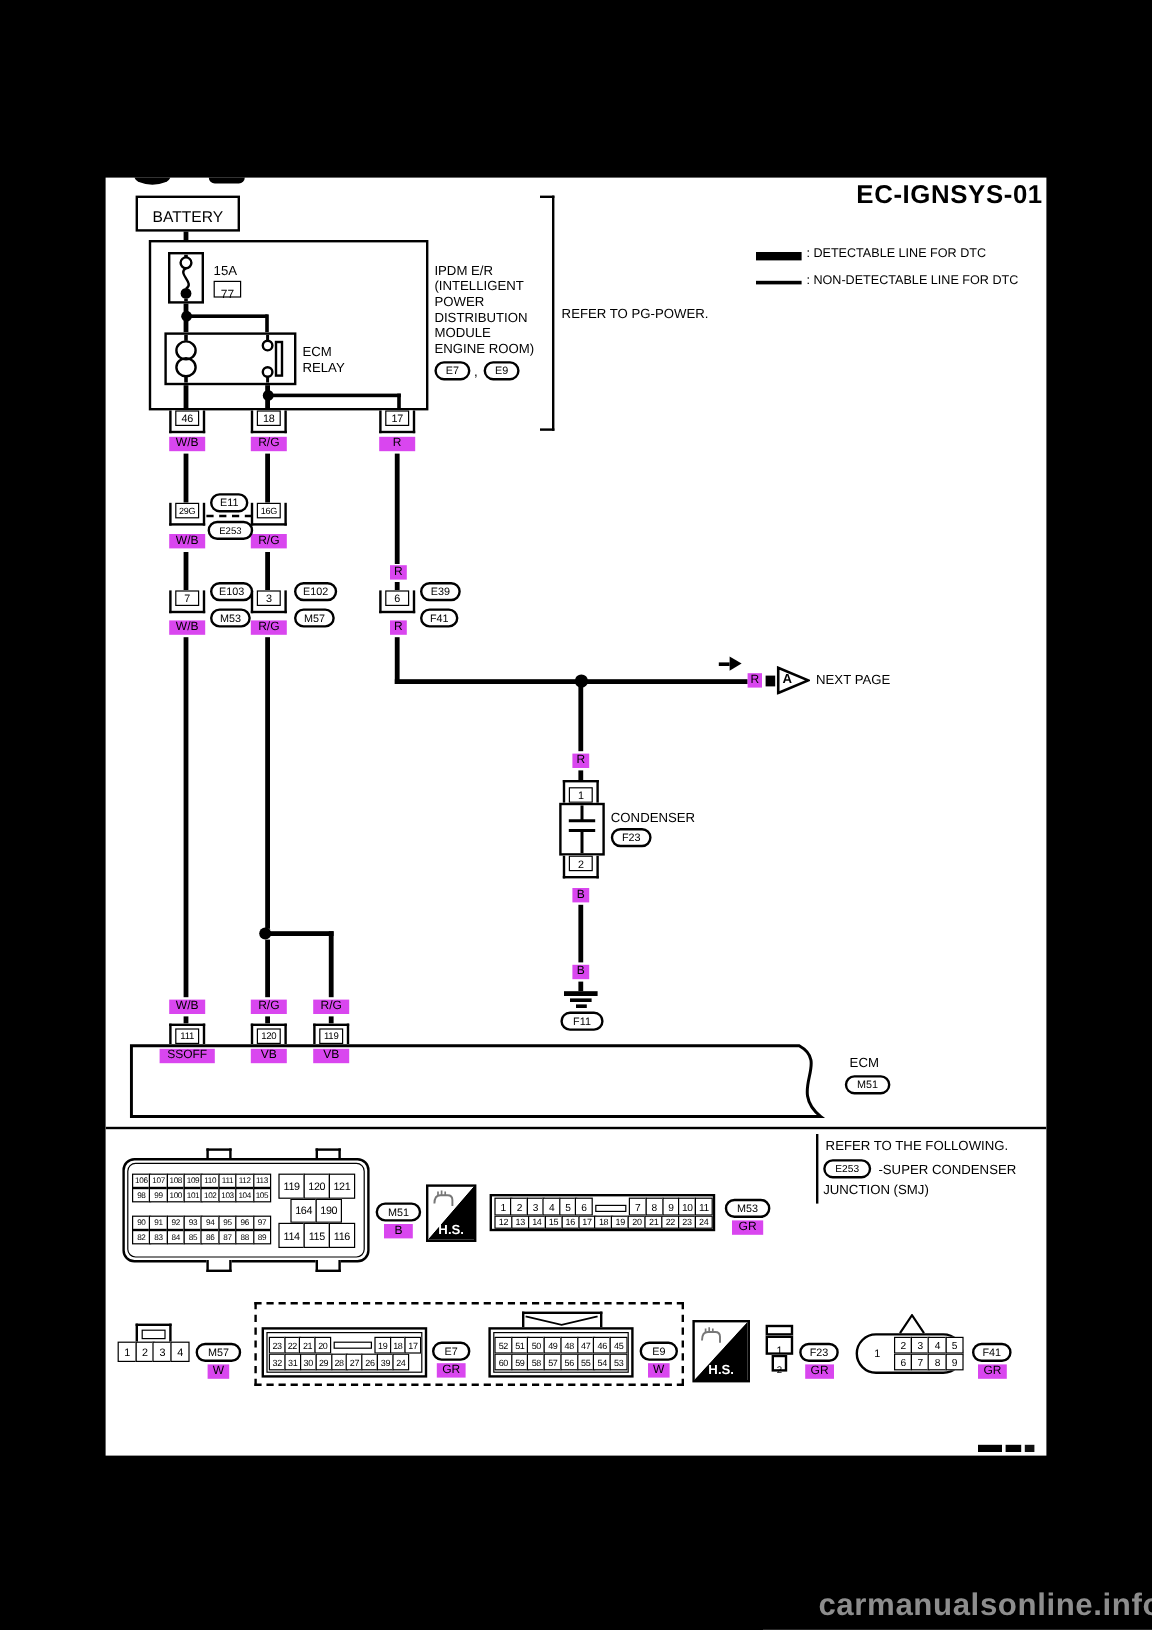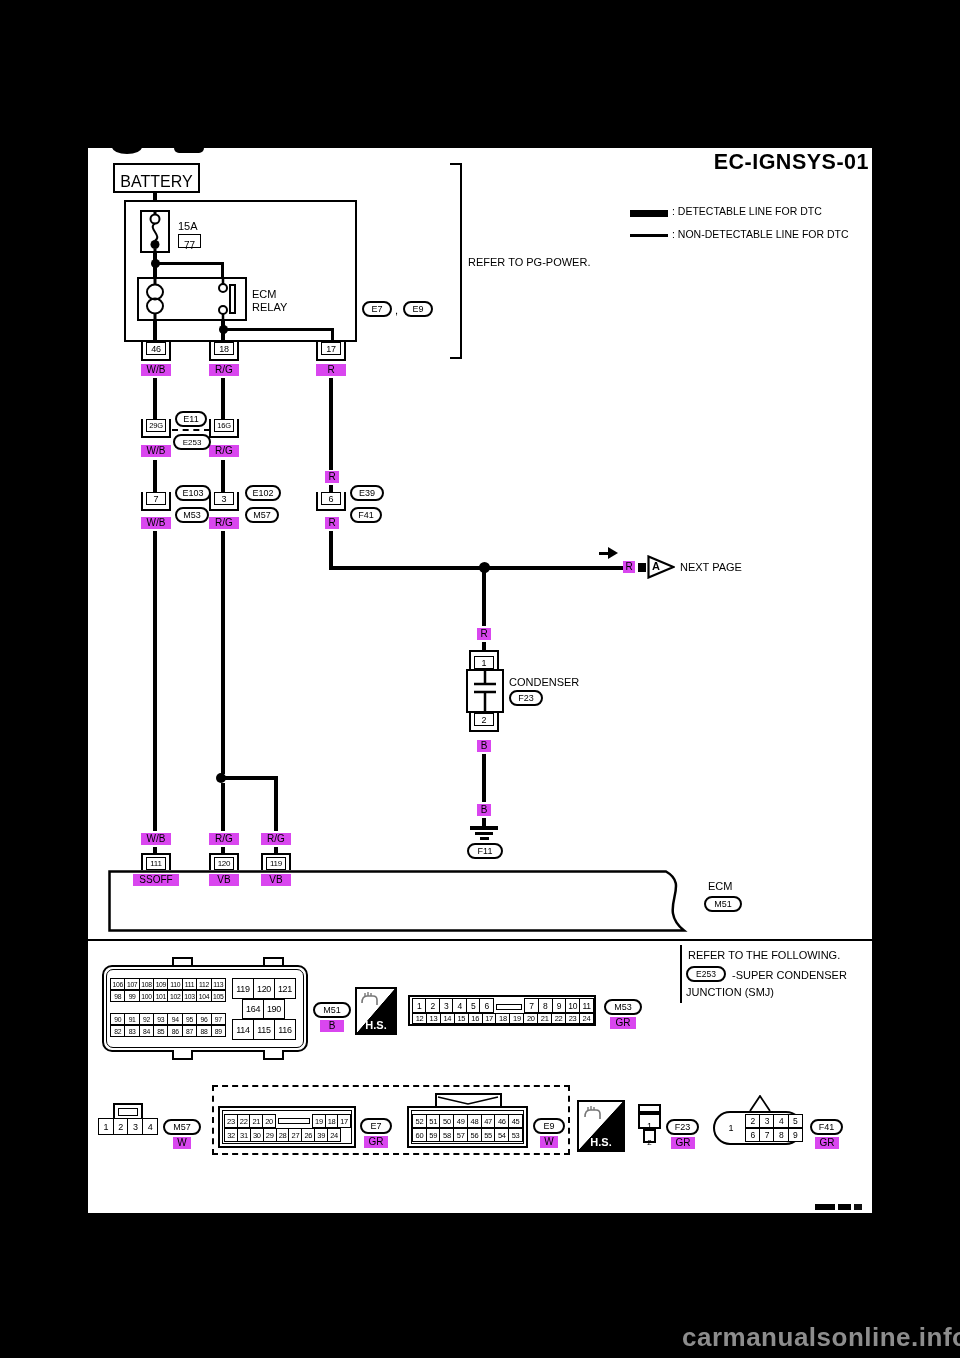--- a/index.html
+++ b/index.html
@@ -42,21 +42,21 @@
   <div class="abs" style="left:86px;top:-8px;width:30px;height:13px;background:#000;border-radius:5px;"></div>
 
   <div class="abs" style="right:3px;top:2px;font-size:21.5px;font-weight:bold;letter-spacing:0.5px;">EC-IGNSYS-01</div>
 
   <div class="wire" style="left:542px;top:62px;width:38px;height:7px;"></div>
   <div class="abs" style="left:584px;top:57px;font-size:10.5px;white-space:nowrap;">: DETECTABLE LINE FOR DTC</div>
   <div class="wire" style="left:542px;top:86px;width:38px;height:2.5px;"></div>
   <div class="abs" style="left:584px;top:80px;font-size:10.5px;white-space:nowrap;">: NON-DETECTABLE LINE FOR DTC</div>
 
   <div class="box" style="left:25px;top:15px;width:87px;height:30px;">
-    <span class="abs" style="left:0;right:0;top:8px;text-align:center;font-size:16px;">BATTERY</span>
+    <span class="abs" style="left:0;right:0;top:8px;text-align:center;font-size:13px;">BATTERY</span>
   </div>
   <div class="wire" style="left:65px;top:45px;width:4px;height:17px;"></div>
 
   <div class="box" style="left:36px;top:52px;width:233px;height:142px;"></div>
 
   <div class="box" style="left:52px;top:62px;width:30px;height:43px;">
     <svg width="26" height="39" viewBox="0 0 26 39">
       <circle cx="13" cy="7" r="4.5" fill="#fff" stroke="#000" stroke-width="2"></circle>
       <path d="M13,11.5 C5,16 21,24 13,28.5" fill="none" stroke="#000" stroke-width="2"></path>
       <circle cx="13" cy="32.5" r="4.5" fill="#000"></circle>
@@ -99,20 +99,26 @@
   <div class="dpin ot" style="left:121px;top:194px;">
     <span class="dnum">18</span>
     </div>
   <div class="dpin ot" style="left:228px;top:194px;">
     <span class="dnum">17</span>
     </div>
   <div class="wlabel" style="left:53px;top:216px;width:30px;">W/B</div>
   <div class="wlabel" style="left:121px;top:216px;width:30px;">R/G</div>
   <div class="wlabel" style="left:228px;top:216px;width:30px;">R</div>
 
+  <div class="txt" style="left:274px;top:72px;">IPDM E/R
+(INTELLIGENT
+ POWER
+ DISTRIBUTION
+ MODULE
+ ENGINE ROOM)</div>
   <div class="oval" style="left:274px;top:153px;width:30px;">E7</div>
   <div class="abs" style="left:307px;top:156px;font-size:11px;">,</div>
   <div class="oval" style="left:315px;top:153px;width:30px;">E9</div>
   <div class="bracket" style="left:362px;top:15px;width:12px;height:196px;"></div>
   <div class="abs" style="left:380px;top:108px;font-size:11px;white-space:nowrap;">REFER TO PG-POWER.</div>
 
   <div class="wire" style="left:65px;top:230px;width:4px;height:41px;"></div>
   <div class="dpin ot" style="left:53px;top:271px;">
     <span class="dnum" style="font-size:7.5px;">29G</span>
     </div>

